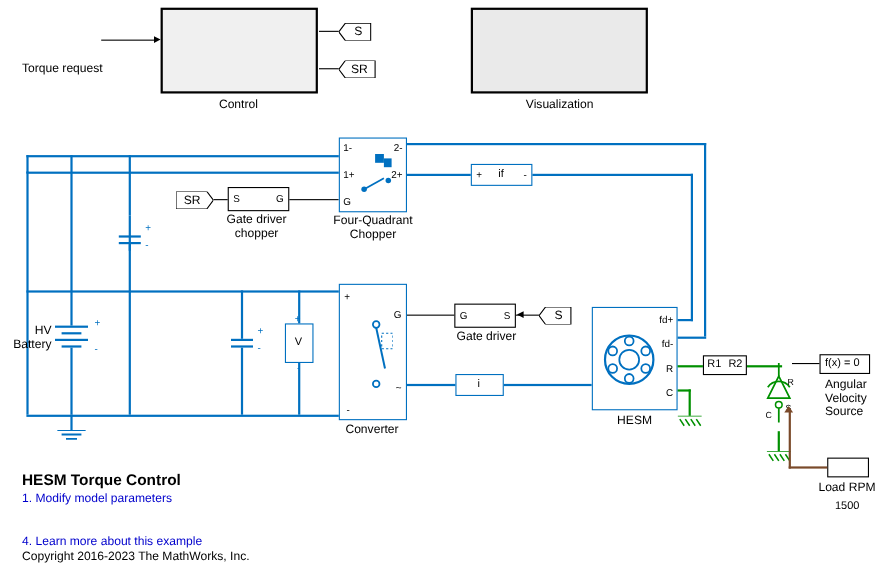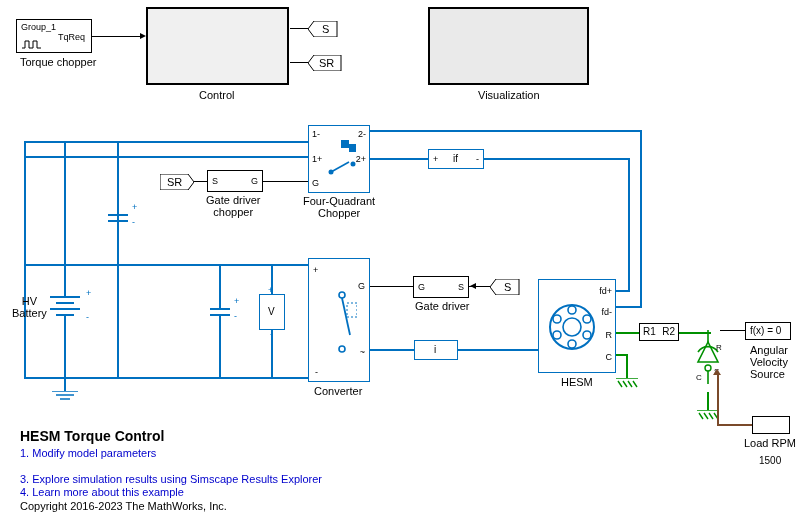--- a/index.html
+++ b/index.html
@@ -19,28 +19,21 @@
   .copyright { font-size: 11px; color: #000; }
   .goto-tag { position: absolute; display: flex; align-items: center; }
   .goto-tag svg { display: block; }
   .icon-svg { position: absolute; }
 </style>
 </head>
 <body>
 
 <div class="canvas">
 
-  <div class="block" style="left:16px; top:19px; width:76px; height:34px;">
-    <span class="port-txt" style="left:4px; top:2px;">Group_1</span>
-    <span class="port-txt" style="right:6px; top:12px;">TqReq</span>
-    <svg class="icon-svg" style="left:4px; top:18px; width:22px; height:12px;">
-        <path d="M1 10 L4 10 L4 3 L8 3 L8 10 L12 10 L12 3 L16 3 L16 10 L20 10" stroke="#000" fill="none" stroke-width="1"></path>
-      </svg>
-  </div>
-  <div class="label" style="left:20px; top:56px;">Torque chopper</div>
+  <div class="label" style="left:20px; top:56px;">Torque request</div>
 
   <div class="block" style="left:146px; top:7px; width:143px; height:78px; border-width:2px; background:#f0f0f0;"></div>
   <div class="label" style="left:199px; top:89px;">Control</div>
 
   <div class="wire" style="left:92px; top:36px; width:48px; height:1.2px;"></div>
   <div class="arrow arrow-right" style="left:140px; top:33px;"></div>
 
   <div class="wire" style="left:290px; top:28px; width:18px; height:1.2px;"></div>
   <div class="goto-tag" style="left:308px; top:21px;">
     <svg width="30" height="16">
@@ -74,21 +67,21 @@
   <div class="wire wire-blue" style="left:117px; top:222px; width:2px; height:155px;"></div>
 
   <div class="wire wire-blue" style="left:50px; top:296px; width:30px; height:2px;"></div>
   <div class="wire wire-blue" style="left:56px; top:302px; width:18px; height:2px;"></div>
   <div class="wire wire-blue" style="left:50px; top:308px; width:30px; height:2px;"></div>
   <div class="wire wire-blue" style="left:56px; top:314px; width:18px; height:2px;"></div>
   <span class="port-txt" style="left:86px; top:288px; color:#0070c0;">+</span>
   <span class="port-txt" style="left:86px; top:312px; color:#0070c0;">-</span>
   <div class="wire wire-blue" style="left:64px; top:141px; width:2px; height:155px;"></div>
   <div class="wire wire-blue" style="left:64px; top:316px; width:2px; height:61px;"></div>
-  <div class="label" style="left:12px; top:295px; text-align:center;">HV<br>Battery</div>
+  <div class="label" style="left:12px; top:295px; text-align:right;">HV<br>Battery</div>
 
   <div class="wire wire-blue" style="left:24px; top:377px; width:286px; height:2px;"></div>
 
   <div class="wire wire-blue" style="left:64px; top:377px; width:2px; height:14px;"></div>
   <svg class="icon-svg" style="left:52px; top:391px; width:26px; height:12px;">
       <path d="M0 0 L26 0 M4 4 L22 4 M8 8 L18 8" stroke="#0070c0" stroke-width="1.6"></path>
     </svg>
 
   <div class="wire wire-blue" style="left:24px; top:264px; width:286px; height:2px;"></div>
 
@@ -248,17 +241,16 @@
   <div class="block" style="left:752px; top:416px; width:38px; height:18px;">
     <span style="position:absolute; left:6px; top:2px; font-size:10px;margin-top:36px;">1500</span>
   </div>
   <div class="label" style="left:744px; top:437px;text-align:right;">Load RPM</div>
   <div class="wire wire-brown" style="left:717px; top:424px; width:35px; height:2px;"></div>
   <div class="wire wire-brown" style="left:717px; top:372px; width:2px; height:54px;"></div>
   <div style="position:absolute; left:713px; top:369px; width:0; height:0; border-bottom:6px solid #7a4a2a; border-left:4px solid transparent; border-right:4px solid transparent;"></div>
 
   <div class="label title" style="left:20px; top:428px;">HESM Torque Control</div>
   <div class="label step" style="left:20px; top:447px;">1. Modify model parameters</div>
-  <div class="label step" style="left:20px; top:473px;">3. Explore simulation results using Simscape Results Explorer</div>
   <div class="label step" style="left:20px; top:486px;text-align:center;">4. Learn more about this example</div>
   <div class="label copyright" style="left:20px; top:500px;">Copyright 2016-2023 The MathWorks, Inc.</div>
 
 </div>
 
 </body></html>

